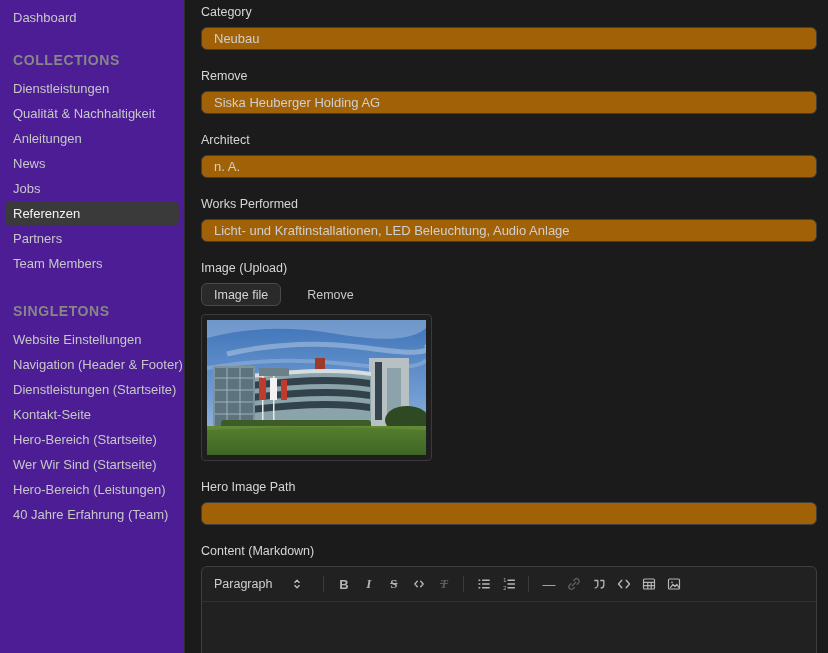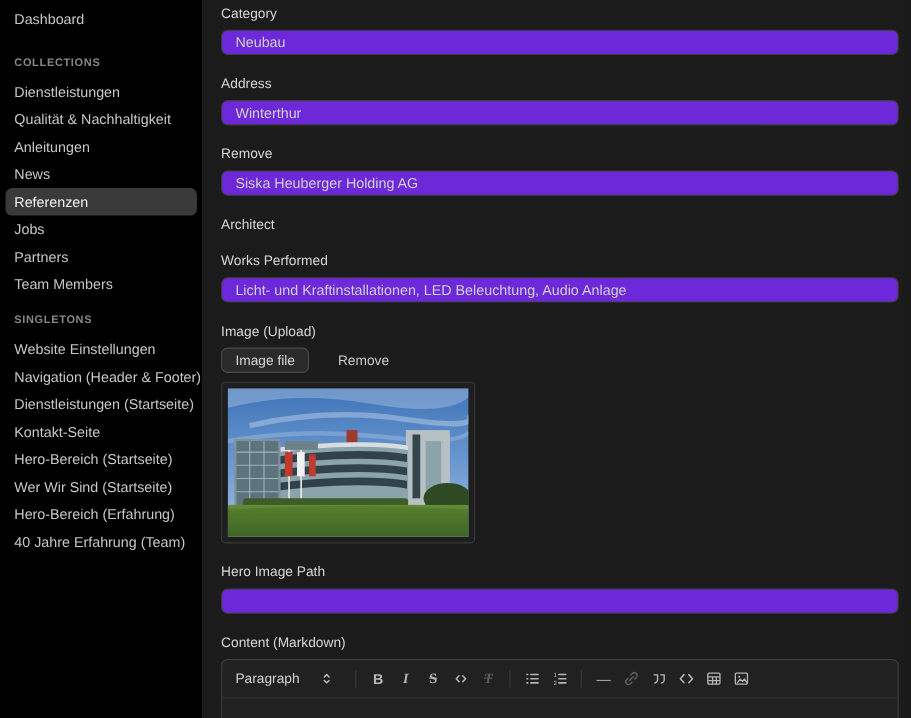--- a/index.html
+++ b/index.html
@@ -8,65 +8,65 @@
     background:#1b1b1b;
     font-family:"Liberation Sans", sans-serif;
     color:#c9c9c9;
     -webkit-font-smoothing:antialiased;
   }
 
   
   .sidebar {
     position:absolute; left:0; top:0; bottom:0;
     width:185px;
-    background:#000000;
+    background:#4c1d95;
     border-right:1px solid #2d2d2d;
     padding-top:5px;
   }
   .side-item {
     margin:0 5px;
     padding:5px 8px;
     font-size:13px;
     color:#c7c7c7;
     border-radius:6px;
     line-height:15px;
     cursor:default;
     white-space:nowrap;
   }
   .side-item.active {
     background:#3a3a3a;
     color:#f2f2f2;
   }
   .side-section-title {
     margin:18px 5px 4px 5px;
     padding:4px 8px;
-    font-size:10px;
+    font-size:14px;
     font-weight:700;
     letter-spacing:.6px;
     color:#878787;
   }
-  .side-section-title.second { margin-top:11px; }
+  .side-section-title.second { margin-top:23px; }
 
   
   .main {
     position:absolute; left:186px; top:0; right:0; bottom:0;
     padding:5px 11px 0 15px;
     overflow:hidden;
   }
   .field { margin-bottom:19px; }
   .field-label {
     font-size:12.5px;
     color:#d6d6d6;
     margin-bottom:8px;
     line-height:14px;
   }
   .text-input {
     width:100%;
     height:23px;
-    background:#6d28d9;
+    background:#a16207;
     border:1px solid #3e3e3e;
     border-radius:6px;
     padding:0 12px;
     font-family:"Liberation Sans", sans-serif;
     font-size:13px;
     color:#cfcfcf;
     outline:none;
   }
 
   
@@ -159,27 +159,27 @@
       </div>
       <div class="side-item">
         <span>Qualität &amp; Nachhaltigkeit</span>
       </div>
       <div class="side-item">
         <span>Anleitungen</span>
       </div>
       <div class="side-item">
         <span>News</span>
       </div>
+      <div class="side-item">
+        <span>Jobs</span>
+      </div>
       <div class="side-item active">
         <span>Referenzen</span>
       </div>
       <div class="side-item">
-        <span>Jobs</span>
-      </div>
-      <div class="side-item">
         <span>Partners</span>
       </div>
       <div class="side-item">
         <span>Team Members</span>
       </div>
     </nav>
 
   <div class="side-section-title second">SINGLETONS</div>
   <nav>
 
@@ -195,47 +195,44 @@
       <div class="side-item">
         <span>Kontakt-Seite</span>
       </div>
       <div class="side-item">
         <span>Hero-Bereich (Startseite)</span>
       </div>
       <div class="side-item">
         <span>Wer Wir Sind (Startseite)</span>
       </div>
       <div class="side-item">
-        <span>Hero-Bereich (Erfahrung)</span>
+        <span>Hero-Bereich (Leistungen)</span>
       </div>
       <div class="side-item">
         <span>40 Jahre Erfahrung (Team)</span>
       </div>
     </nav>
 </aside>
 
 <main class="main">
 
   <div class="field">
     <div class="field-label">Category</div>
     <input class="text-input" type="text" value="Neubau" style="">
   </div>
 
-  <div class="field">
-    <div class="field-label">Address</div>
-    <input class="text-input" type="text" value="Winterthur" style="">
-  </div>
 
   <div class="field">
     <div class="field-label">Remove</div>
     <input class="text-input" type="text" value="Siska Heuberger Holding AG" style="">
   </div>
 
   <div class="field">
     <div class="field-label">Architect</div>
+    <input class="text-input" type="text" value="n. A." style="">
   </div>
 
   <div class="field">
     <div class="field-label">Works Performed</div>
     <input class="text-input" type="text" value="Licht- und Kraftinstallationen, LED Beleuchtung, Audio Anlage" style="">
   </div>
 
   <div class="field">
     <div class="field-label">Image (Upload)</div>
     <div class="upload-row">

